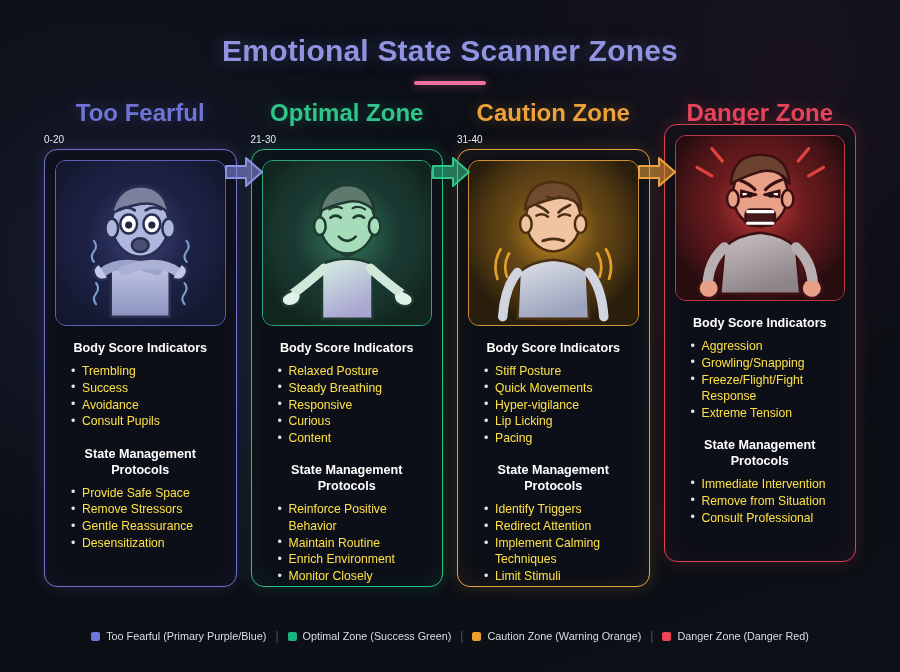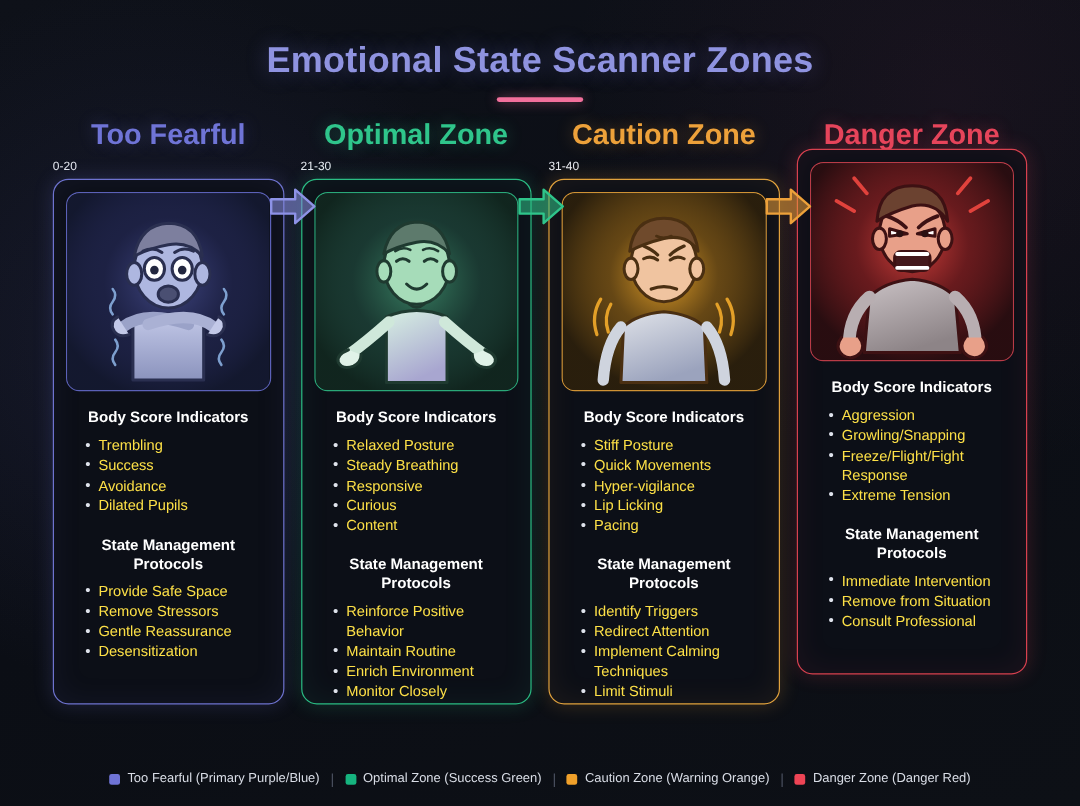--- a/index.html
+++ b/index.html
@@ -133,21 +133,21 @@
     top: 155px;
     width: 40px; height: 34px;
     z-index: 6;
     pointer-events: none;
   }
   .arrow svg { width: 100%; height: 100%; display: block; }
 
   
   .legend {
     position: absolute;
-    bottom: 16px; left: 0; right: 0;
+    bottom: 29px; left: 0; right: 0;
     display: flex;
     align-items: center;
     justify-content: center;
     gap: 9px;
   }
   .lg-item { display: flex; align-items: center; gap: 6px; }
   .lg-swatch { width: 9px; height: 9px; border-radius: 2px; flex: none; }
   .lg-label { font-size: 10.8px; color: #d9dde6; white-space: nowrap; }
   .lg-sep { color: #4b5160; font-size: 12px; }
 </style>
@@ -205,21 +205,21 @@
         <path d="M122 118 q4 5 0 10 q-4 5 0 10"></path>
       </g>
     </svg>
           </div>
 
       <div class="sec-head sec1">Body Score Indicators</div>
       <ul class="items">
             <li>Trembling</li>
             <li>Success</li>
             <li>Avoidance</li>
-            <li>Dilated Pupils</li>
+            <li>Consult Pupils</li>
           </ul>
       <div class="sec-head sec2">State Management Protocols</div>
       <ul class="items">
             <li>Provide Safe Space</li>
             <li>Remove Stressors</li>
             <li>Gentle Reassurance</li>
             <li>Desensitization</li>
           </ul>
     </div>
       </div>

